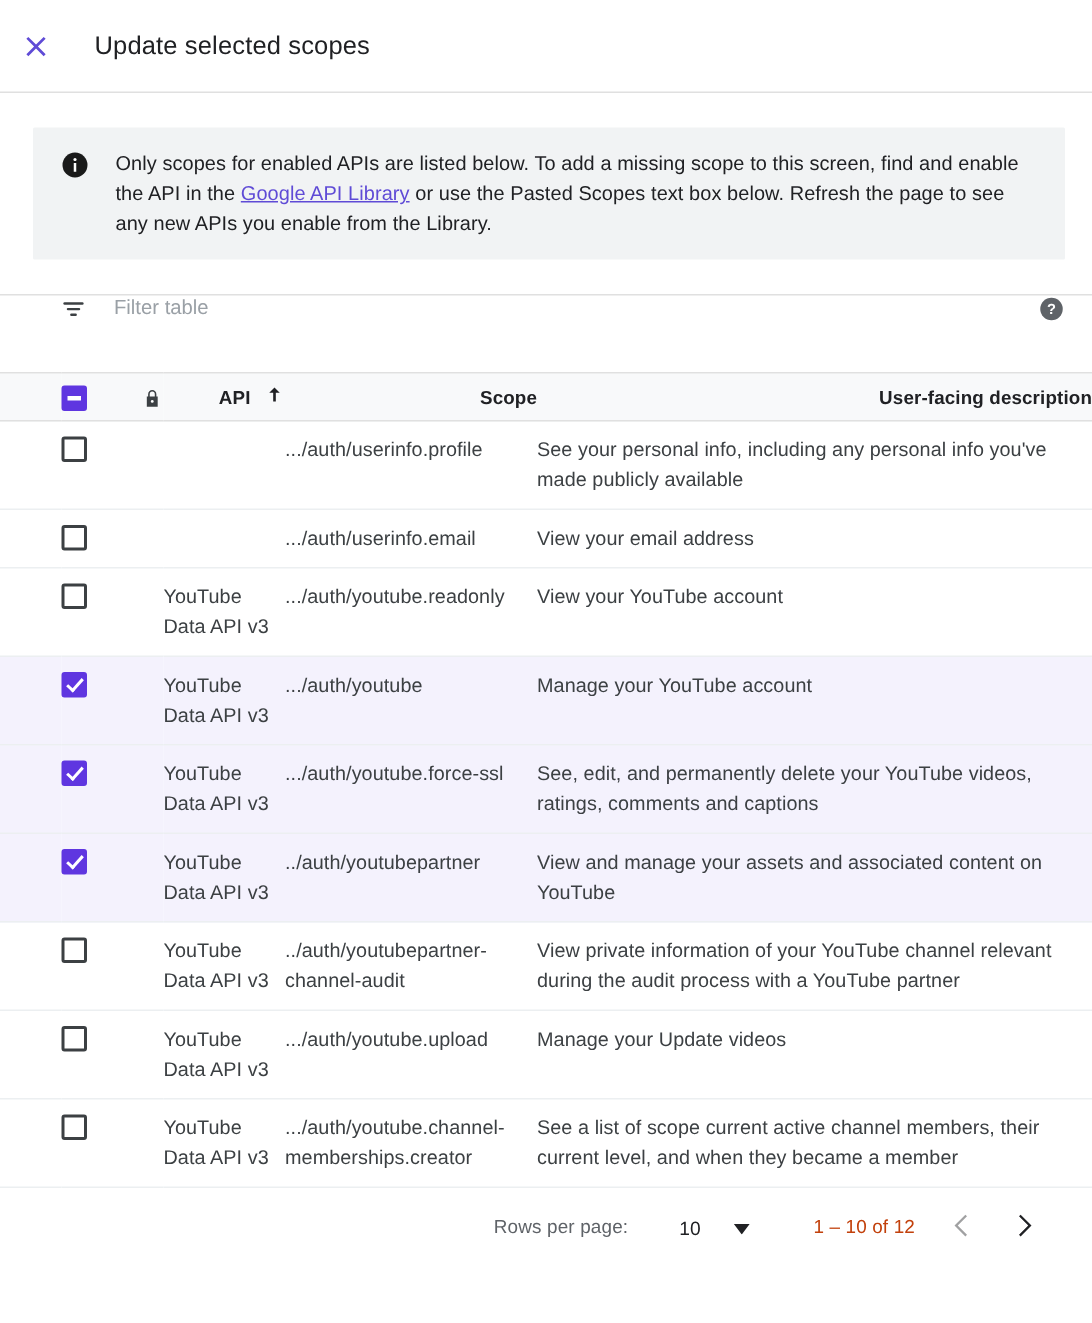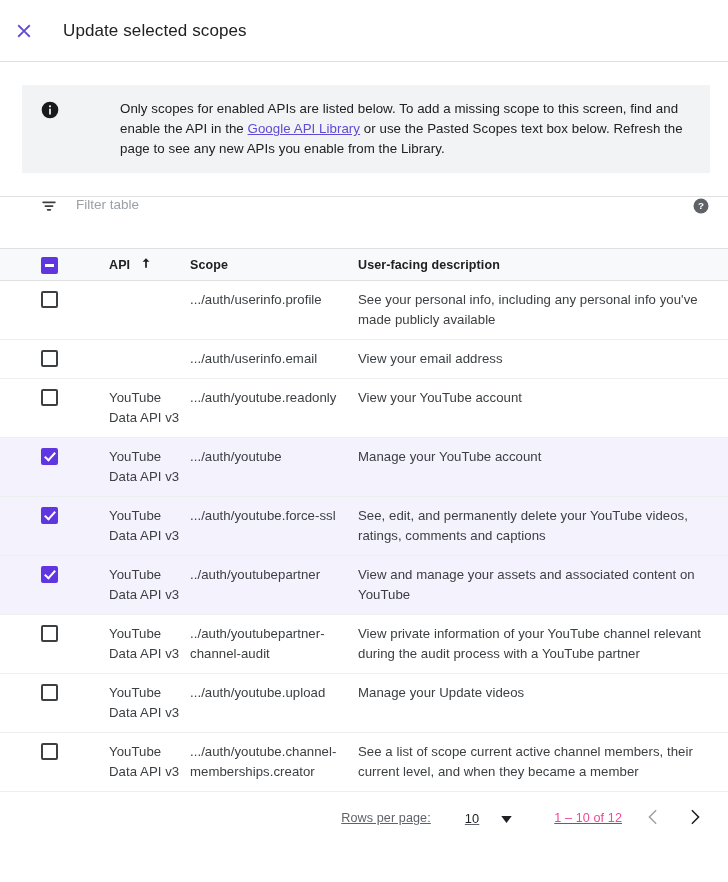--- a/index.html
+++ b/index.html
@@ -48,21 +48,20 @@
     padding: 23px 18px 0 22px;
   }
   .banner {
     background: #f1f3f4;
     display: flex;
     align-items: flex-start;
     padding: 14px 16px 14px 18px;
     box-sizing: border-box;
     width: 688px;
     border-radius: 1px;
-    gap: 43px;
   }
   .banner-icon {
     flex: 0 0 auto;
     width: 20px;
     height: 20px;
     margin-top: 1px;
     margin-right: 17px;
   }
   .banner-text {
     font-size: 13.3px;
@@ -116,21 +115,21 @@
     width: 728px;
     border-collapse: collapse;
     table-layout: fixed;
   }
   .scope-table thead th {
     background: #f8f9fa;
     height: 31px;
     font-size: 12.5px;
     font-weight: 700;
     color: #202124;
-    text-align: left;
+    text-align: right;
     padding: 0;
     vertical-align: middle;
     border-top: 1px solid #e0e0e0;
     border-bottom: 1px solid #e0e0e0;
     letter-spacing: 0.1px;
   }
   .col-check  { width: 41px; }
   .col-lock   { width: 68px; }
   .col-api    { width: 81px; }
   .col-scope  { width: 168px; }
@@ -209,37 +208,36 @@
   }
 
   .lock-icon { width: 15px; height: 17px; display: inline-block; vertical-align: top; margin-top:1px; }
 
   
   .pagination {
     height: 52px;
     display: flex;
     align-items: center;
     justify-content: flex-end;
-    padding-right: 14px;
+    padding-right: 26px;
     box-sizing: border-box;
     font-size: 12.6px;
     color: #5f6368;
     letter-spacing: 0.1px;
-    text-decoration: underline;
   }
   .rows-label { margin-right: 34px; }
   .rows-select {
     display: inline-flex;
     align-items: flex-start;
     gap: 22px;
     color: #202124;
     cursor: pointer;
     font-size: 12.8px;
   }
-  .range-label { margin-left: 42px; margin-right: 12px; color: #ec4899; }
+  .range-label { margin-left: 42px; margin-right: 12px; color: #c2410c; }
   .page-btn {
     width: 40px;
     height: 40px;
     display: inline-flex;
     align-items: center;
     justify-content: center;
     border: none;
     background: transparent;
     cursor: pointer;
     padding: 0;

